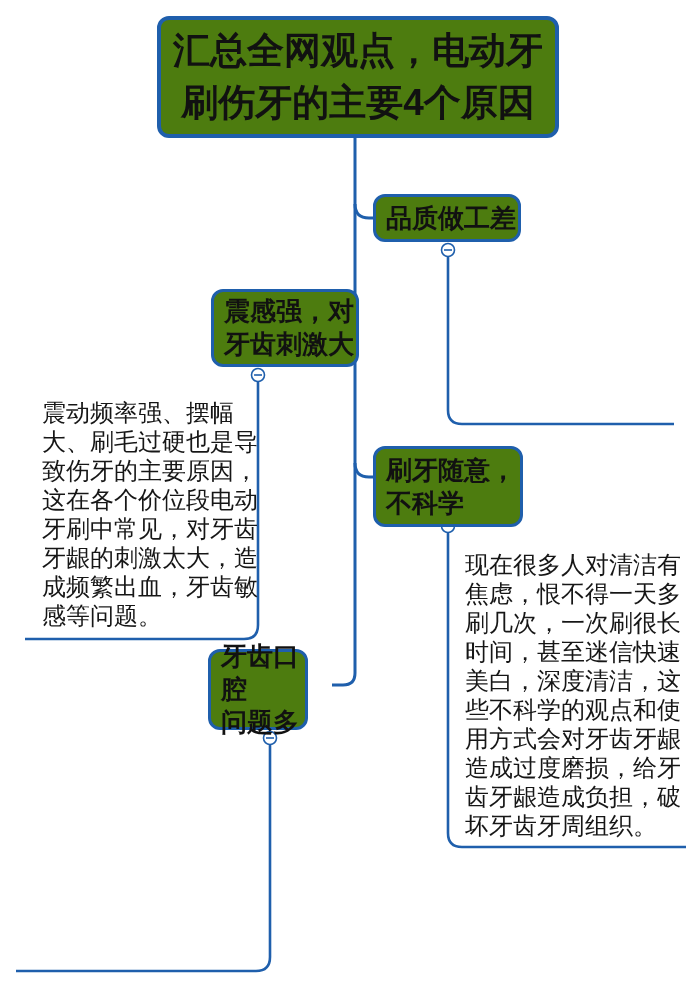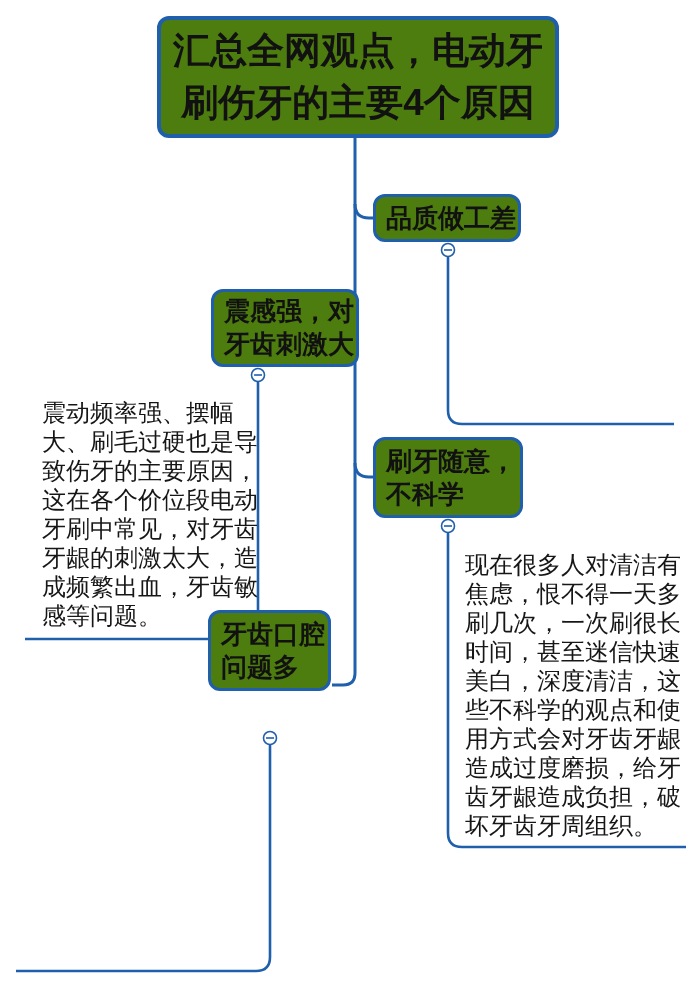--- a/index.html
+++ b/index.html
@@ -24,22 +24,22 @@
   }
   .box .lbl { white-space:pre-line; }
   .title {
     left:157px; top:16px; width:402px; height:122px;
     border-width:4px; justify-content:center; text-align:center;
     font-size:37px; line-height:52px;
   }
   .node { font-size:26px; line-height:33px; padding-left:10px; }
   .n1 { left:373px; top:194px; width:148px; height:48px; }
   .n2 { left:183px; top:289px; width:148px; height:78px;margin-left:28px; }
-  .n3 { left:373px; top:437px; width:150px; height:81px; }
-  .n4 { left:208px; top:610px; width:123px; height:81px; }
+  .n3 { left:373px; top:446px; width:150px; height:81px; }
+  .n4 { left:208px; top:649px; width:100px; height:81px; }
 
   .note {
     position:absolute; font-size:24px; line-height:29px; font-weight:400;
     color:#161616; white-space:pre-line; letter-spacing:0;
   }
   .t1 { left:465px; top:270px; width:226px; }
   .t2 { left:31px;  top:398px; width:226px;margin-left:11px; }
   .t3 { left:465px; top:550px; width:226px; }
   .t4 { left:23px;  top:760px; width:250px; }
 </style>

